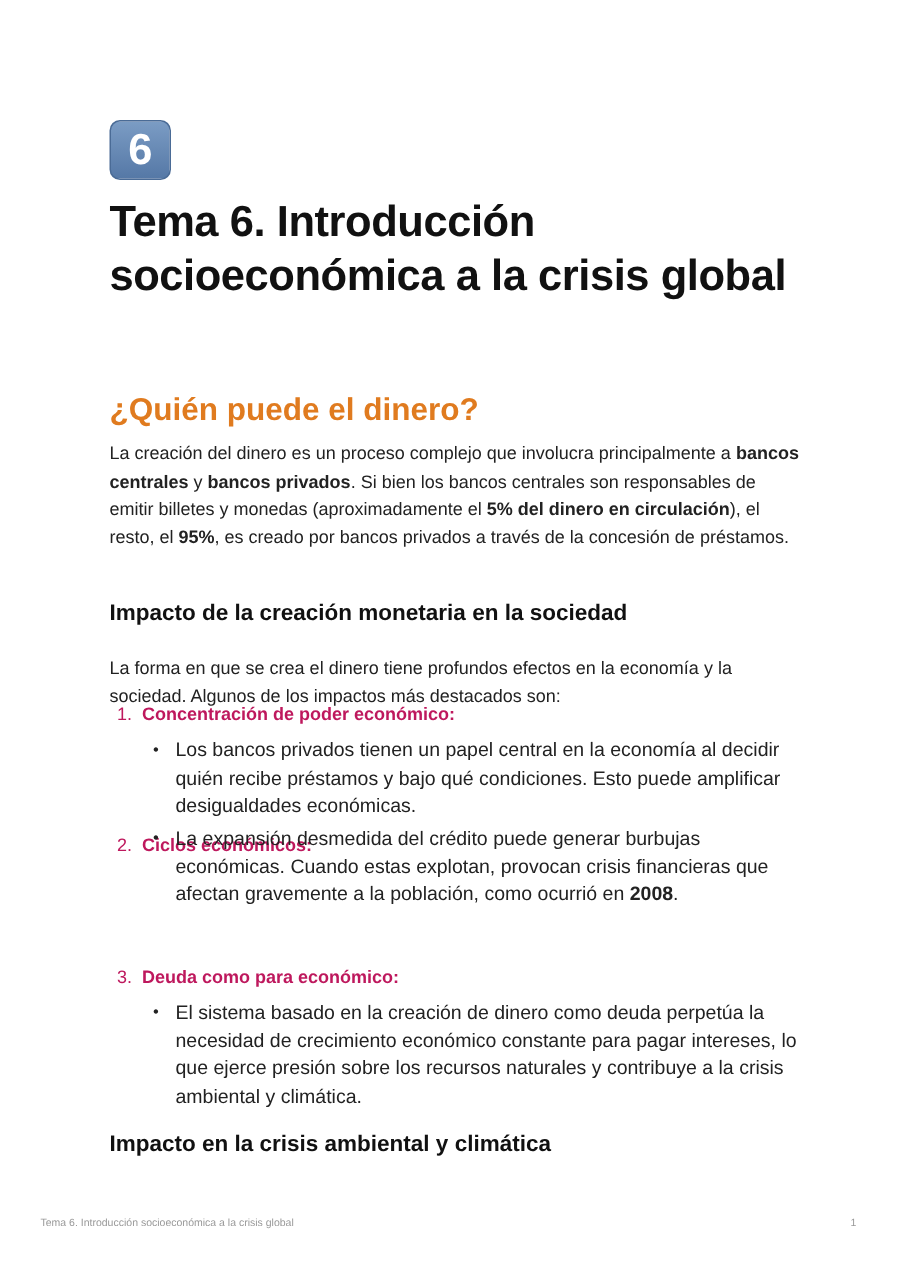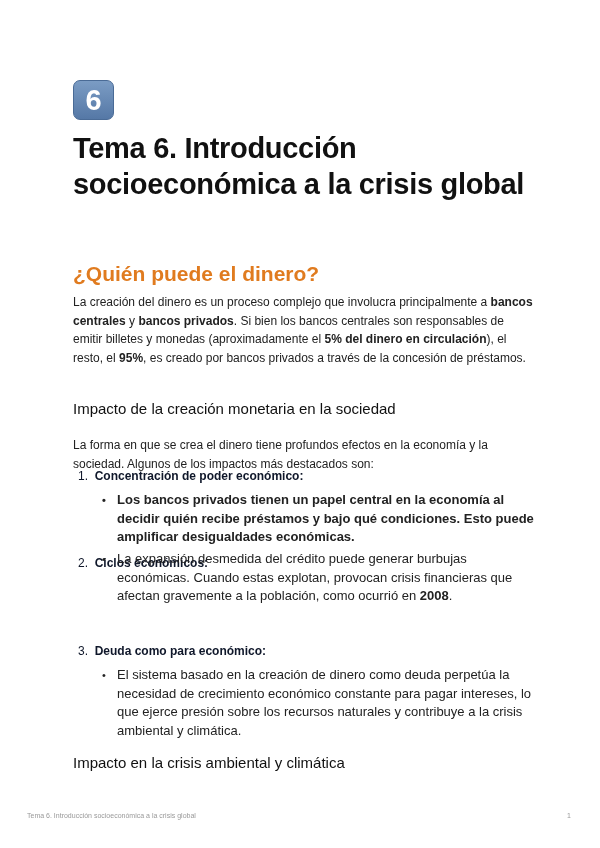--- a/index.html
+++ b/index.html
@@ -7,22 +7,22 @@
          font-family: "Liberation Sans", sans-serif; color: #1a1a1a; }
   .emoji-badge { position: absolute; left: 73px; top: 80px; width: 41px; height: 40px;
          border-radius: 7px; background: linear-gradient(#7b9cc4, #5578a6);
          border: 1px solid #4a6b96; box-sizing: border-box;
          color: #fff; font-weight: bold; font-size: 29px; line-height: 38px; text-align: center; }
   .title { position: absolute; left: 73px; top: 130px; width: 460px; margin: 0;
          font-size: 29px; font-weight: bold; line-height: 36px; color: #111; letter-spacing: -0.3px; }
   .h2 { position: absolute; left: 73px; top: 261px; margin: 0; font-size: 21px; font-weight: bold;
          color: #e07b1f; line-height: 26px; }
   .p { position: absolute; left: 73px; width: 460px; margin: 0; font-size: 12px; line-height: 18.5px; color: #222; }
-  .h3 { position: absolute; left: 73px; margin: 0; font-size: 15px; font-weight: normal; color: #111; line-height: 20px; }
-  .li-num { position: absolute; left: 78px; margin: 0; font-size: 12px; line-height: 16px; color: #0f172a; }
+  .h3 { position: absolute; left: 73px; margin: 0; font-size: 15px; font-weight: bold; color: #111; line-height: 20px; }
+  .li-num { position: absolute; left: 78px; margin: 0; font-size: 12px; line-height: 16px; color: #be185d; }
   .li-num b { font-weight: bold; }
   .bullet { position: absolute; left: 117px; width: 420px; margin: 0; font-size: 13px; line-height: 18.5px; color: #222; }
   .bullet::before { content: "•"; position: absolute; left: -15px; top: 0; font-size: 11px; }
   .footer-left { position: absolute; left: 27px; top: 812px; font-size: 7px; color: #999; }
   .footer-right { position: absolute; left: 567px; top: 812px; font-size: 7px; color: #999; }
 </style>
 </head>
 <body>
 
 <div class="emoji-badge">6</div>
@@ -31,21 +31,21 @@
 
 <h2 class="h2">¿Quién puede el dinero?</h2>
 
 <p class="p" style="top:293px;"><span>La creación del dinero es un proceso complejo que involucra principalmente a </span><b>bancos centrales</b><span> y </span><b>bancos privados</b><span>. Si bien los bancos centrales son responsables de emitir billetes y monedas (aproximadamente el </span><b>5% del dinero en circulación</b><span>), el resto, el </span><b>95%</b><span>, es creado por bancos privados a través de la concesión de préstamos.</span></p>
 
 <h3 class="h3" style="top:399px;">Impacto de la creación monetaria en la sociedad</h3>
 
 <p class="p" style="top:436px;">La forma en que se crea el dinero tiene profundos efectos en la economía y la sociedad. Algunos de los impactos más destacados son:</p>
 
 <div class="li-num" style="top:468px;"><span>1.</span>&nbsp; <b>Concentración de poder económico:</b></div>
-<p class="bullet" style="top:491px;font-weight:bold;">Los bancos privados tienen un papel central en la economía al decidir quién recibe préstamos y bajo qué condiciones. Esto puede amplificar desigualdades económicas.</p>
+<p class="bullet" style="top:491px;">Los bancos privados tienen un papel central en la economía al decidir quién recibe préstamos y bajo qué condiciones. Esto puede amplificar desigualdades económicas.</p>
 
 <div class="li-num" style="top:555px;"><span>2.</span>&nbsp; <b>Ciclos económicos:</b></div>
 <p class="bullet" style="top:550px;"><span>La expansión desmedida del crédito puede generar burbujas económicas. Cuando estas explotan, provocan crisis financieras que afectan gravemente a la población, como ocurrió en </span><b>2008</b><span>.</span></p>
 
 <div class="li-num" style="top:643px;"><span>3.</span>&nbsp; <b>Deuda como para económico:</b></div>
 <p class="bullet" style="top:666px;">El sistema basado en la creación de dinero como deuda perpetúa la necesidad de crecimiento económico constante para pagar intereses, lo que ejerce presión sobre los recursos naturales y contribuye a la crisis ambiental y climática.</p>
 
 <h3 class="h3" style="top:753px;">Impacto en la crisis ambiental y climática</h3>
 
 <div class="footer-left">Tema 6. Introducción socioeconómica a la crisis global</div>

